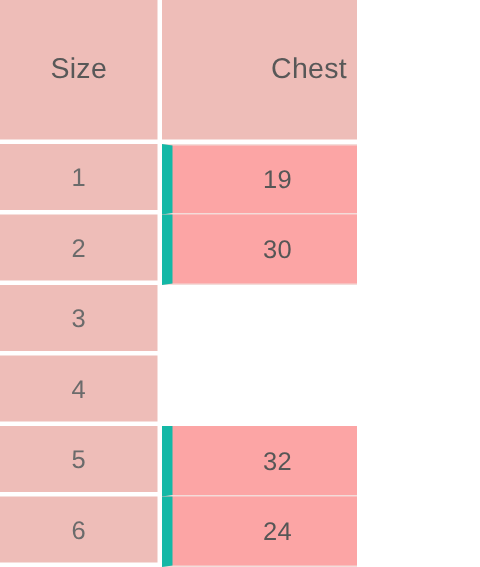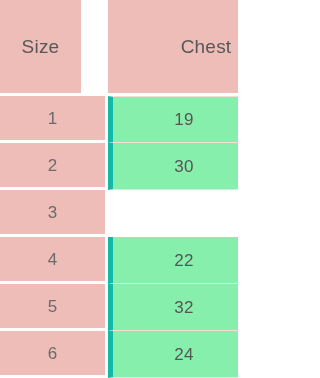--- a/index.html
+++ b/index.html
@@ -43,21 +43,21 @@
   }
   .th {
     position: absolute;
     top: 0;
     height: 93px;
     background: #eebdb8;
     display: flex;
     align-items: center;
     justify-content: center;
   }
-  .th-size  { left: 0;     width: 81px; }
+  .th-size  { left: 0;     width: 105px; }
   .th-chest { left: 108px; width: 124px; padding-left: 36px; }
   .th .cell-text {
     font-size: 19px;
     color: #585858;
   }
 
   
   .body-rows {
     position: absolute;
     left: 0;
@@ -79,22 +79,22 @@
     justify-content: center;
   }
   .td-size {
     left: 0;
     width: 105px;
     background: #eebdb8;
   }
   .td-chest {
     left: 108px;
     width: 148px;
-    background: #86efac;
-    border-left: 5px solid #14b8a6;
+    background: #fca5a5;
+    border-left: 7px solid #14b8a6;
     border-right: 1px solid #f3dcd9;
     border-bottom: 1px solid #f3dcd9;
     box-sizing: border-box;
     height: 47px;
   }
   .row:first-child .td-chest {
     border-top: 1px solid #f3dcd9;
   }
   .td-size .cell-text {
     font-size: 17px;
@@ -142,23 +142,20 @@
     <div class="row">
       <div class="td td-size">
         <span class="cell-text">3</span>
       </div>
     </div>
 
     <div class="row">
       <div class="td td-size">
         <span class="cell-text">4</span>
       </div>
-      <div class="td td-chest">
-        <span class="cell-text">22</span>
-      </div>
     </div>
 
     <div class="row">
       <div class="td td-size">
         <span class="cell-text">5</span>
       </div>
       <div class="td td-chest">
         <span class="cell-text">32</span>
       </div>
     </div>

